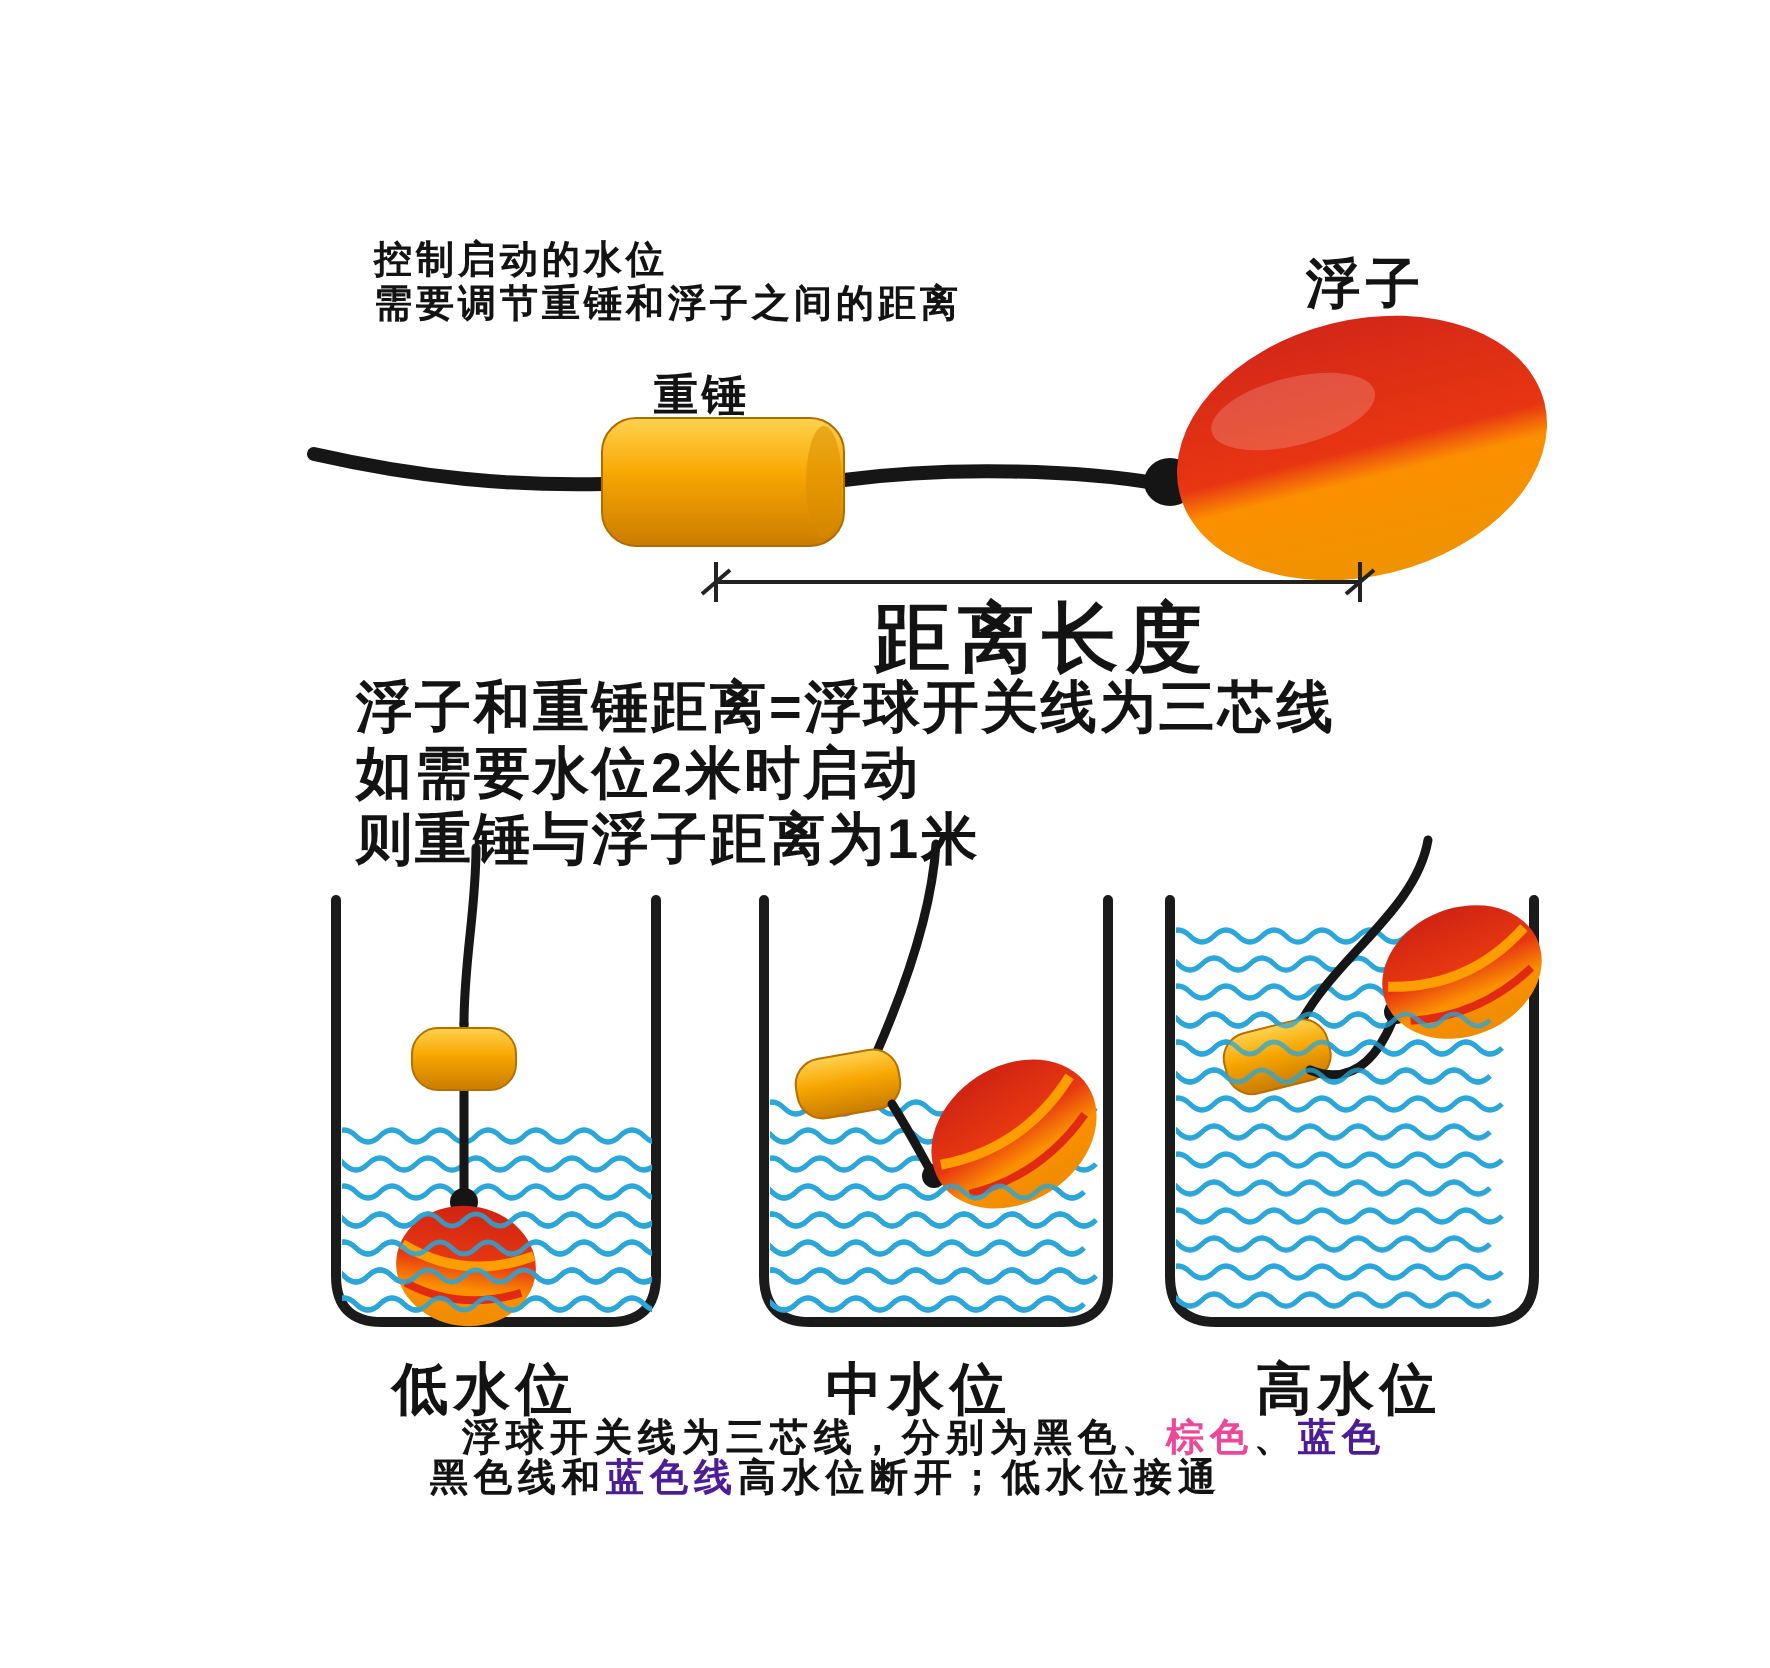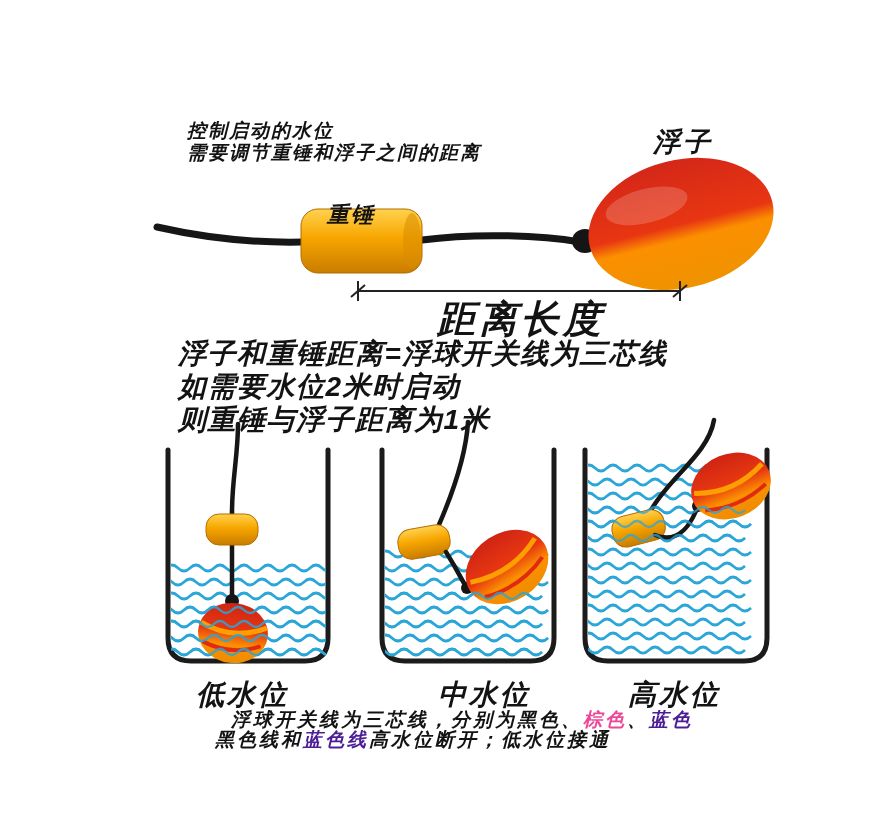--- a/index.html
+++ b/index.html
@@ -1,28 +1,28 @@
 <!DOCTYPE html>
 <html><head>
 <meta charset="utf-8">
 <title>Float Switch Instruction Diagram</title>
 <style>
   * { margin:0; padding:0; box-sizing:border-box; }
   html,body { background:#ffffff; }
   body { font-family:"Liberation Sans","DejaVu Sans",sans-serif; }
-  .stage { position:relative; width:821px; height:834px; background:#ffffff; overflow:hidden;font-style:italic; }
+  .stage { position:relative; width:821px; height:834px; background:#ffffff; overflow:hidden; }
   svg.art { position:absolute; left:0; top:0; }
   .txt { position:absolute; color:#131313; white-space:nowrap; }
   .note { left:187px; top:120px; font-size:19px; font-weight:700; line-height:22px; letter-spacing:2px; }
   .float-label { left:653px; top:124px; font-size:27px; font-weight:700; letter-spacing:3px; }
-  .weight-label { left:327px; top:200px; font-size:22px; font-weight:700; letter-spacing:2px;text-align:center; }
+  .weight-label { left:327px; top:183px; font-size:22px; font-weight:700; letter-spacing:2px;text-align:center; }
   .distance-label { left:437px; top:294px; font-size:38px; font-weight:600; letter-spacing:4px; }
   .spec { left:178px; top:337px; font-size:28px; font-weight:700; line-height:33px; letter-spacing:1.5px; }
   .tank-label { top:676px; font-size:28px; font-weight:700; letter-spacing:3px; }
-  #tl1 { left:196px; } #tl2 { left:413px;margin-left:25px; } #tl3 { left:628px; }
+  #tl1 { left:196px; } #tl2 { left:413px; } #tl3 { left:628px; }
   .wiring { left:215px; top:710px; font-size:19px; font-weight:700; line-height:19.5px; letter-spacing:3px; }
   .wiring .indent { margin-left:16px; }
   .c-brown { color:#ec4899; }
   .c-blue  { color:#4c1d95; }
   .tank-wall { fill:none; stroke:#1b1b1b; stroke-width:5; stroke-linecap:round; }
   .cable7 { fill:none; stroke:#161616; stroke-width:7; stroke-linecap:round; }
   .cable4 { fill:none; stroke:#161616; stroke-width:4.5; stroke-linecap:round; }
   .dim { stroke:#222222; stroke-width:2; }
 </style>
 </head>

